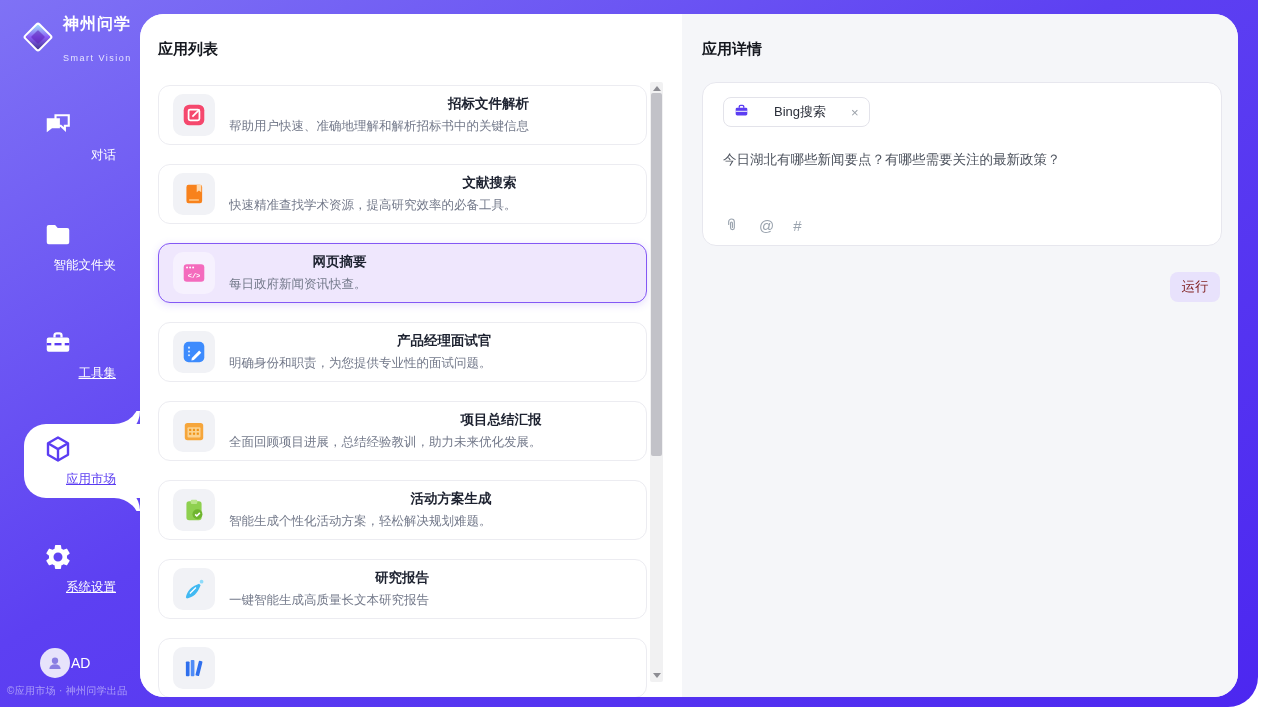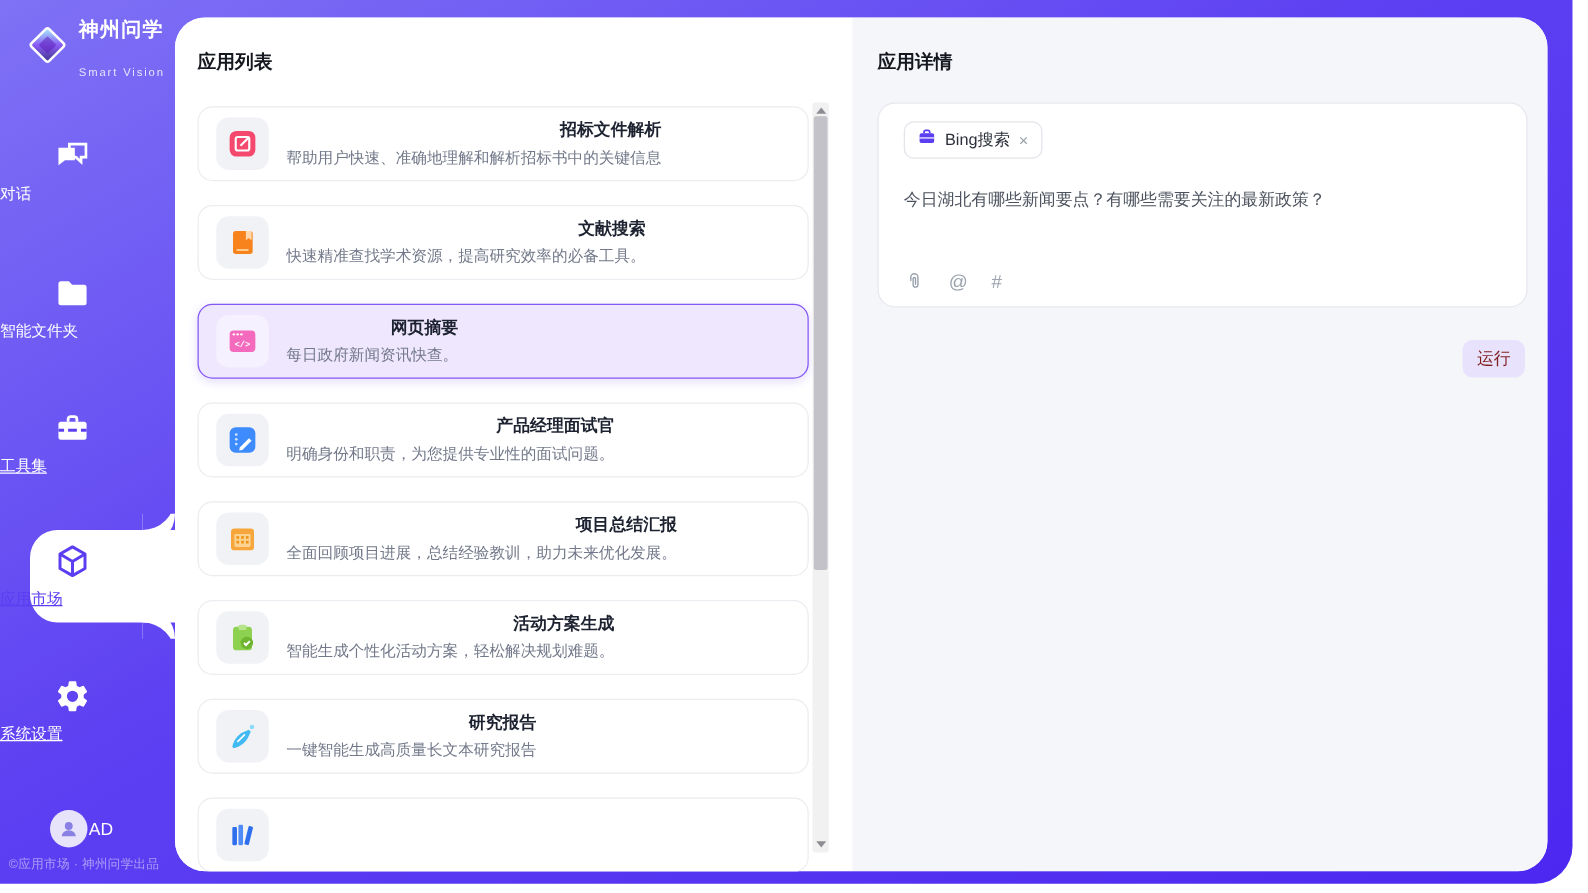--- a/index.html
+++ b/index.html
@@ -10,21 +10,21 @@
   .frame { position:absolute; left:0; top:0; width:1258px; height:707px;
     background:linear-gradient(150deg,#7f72f5 0%,#5d40f2 45%,#4c27f0 100%);
     border-bottom-right-radius:30px; }
 
   
   .sidebar { position:absolute; left:0; top:0; width:140px; height:707px; }
   .logo { position:absolute; left:20px; top:14px; display:flex; align-items:center; gap:7px; }
   .logo-text-cn { color:#fff; font-size:16px; font-weight:700; letter-spacing:1px; }
   .logo-text-en { color:#e6e4ff; font-size:9px; letter-spacing:1.5px; margin-top:18px; }
 
-  .nav-item { position:absolute; left:0; width:116px; text-align:left; cursor:pointer; }
+  .nav-item { position:absolute; left:0; width:116px; text-align:right; cursor:pointer; }
   .nav-item svg { display:block; margin:0 auto; }
   .nav-label { display:block; margin-top:7px; color:#fff; font-size:12.5px; }
   .nav-label.u { text-decoration:underline; }
   .nav-item.active .nav-label { color:#5b3df2; }
 
   .active-blob { position:absolute; left:24px; top:424px; width:116px; height:74px;
     background:#fff; border-radius:22px 0 0 22px; }
   .active-blob::before, .active-blob::after { content:""; position:absolute; right:0; width:26px; height:26px; background:transparent; }
   .active-blob::before { top:-26px; border-bottom-right-radius:26px; box-shadow:0 13px 0 0 #fff; }
   .active-blob::after  { bottom:-26px; border-top-right-radius:26px; box-shadow:0 -13px 0 0 #fff; }
@@ -61,21 +61,21 @@
   .sb-thumb { position:absolute; left:1px; top:11px; width:11px; height:363px;
     background:#c2c2c8; border-radius:2px; }
   .sb-up, .sb-dn { position:absolute; left:3px; width:0; height:0; border-left:4px solid transparent; border-right:4px solid transparent; }
   .sb-up { top:4px; border-bottom:5px solid #8d8d93; }
   .sb-dn { bottom:4px; border-top:5px solid #8d8d93; }
 
   
   .detail-panel { position:relative; flex:1; height:683px; background:#f5f6f9; }
   .detail-card { position:absolute; left:20px; top:68px; width:520px; height:164px;
     background:#fff; border:1px solid #e7e7ee; border-radius:14px; }
-  .chip { position:absolute; left:20px; top:14px; height:30px; display:inline-flex; align-items:center; gap:7px;
+  .chip { position:absolute; left:20px; top:14px; height:30px; display:inline-flex; align-items:center; gap:25px;
     padding:0 10px; border:1px solid #e3e3ea; border-radius:8px; background:#fff; cursor:default; }
   .chip-label { font-size:13px; color:#2b2f3a; }
   .chip-close { font-size:13px; color:#9aa0a8; cursor:pointer; line-height:1; }
   .query { position:absolute; left:20px; top:68px; width:470px; font-size:13.5px; color:#4c525d; cursor:text; }
   .input-icons { position:absolute; left:20px; top:134px; display:flex; align-items:center; gap:19px; }
   .ii { color:#9aa3ae; font-size:15px; cursor:pointer; display:flex; align-items:center; }
   .run-btn { position:absolute; right:18px; top:258px; width:50px; height:30px;
     background:#e8e2fc; color:#7f1d1d; border:none; border-radius:8px;
     font-size:13.5px; font-family:inherit; cursor:pointer; }
 </style>

